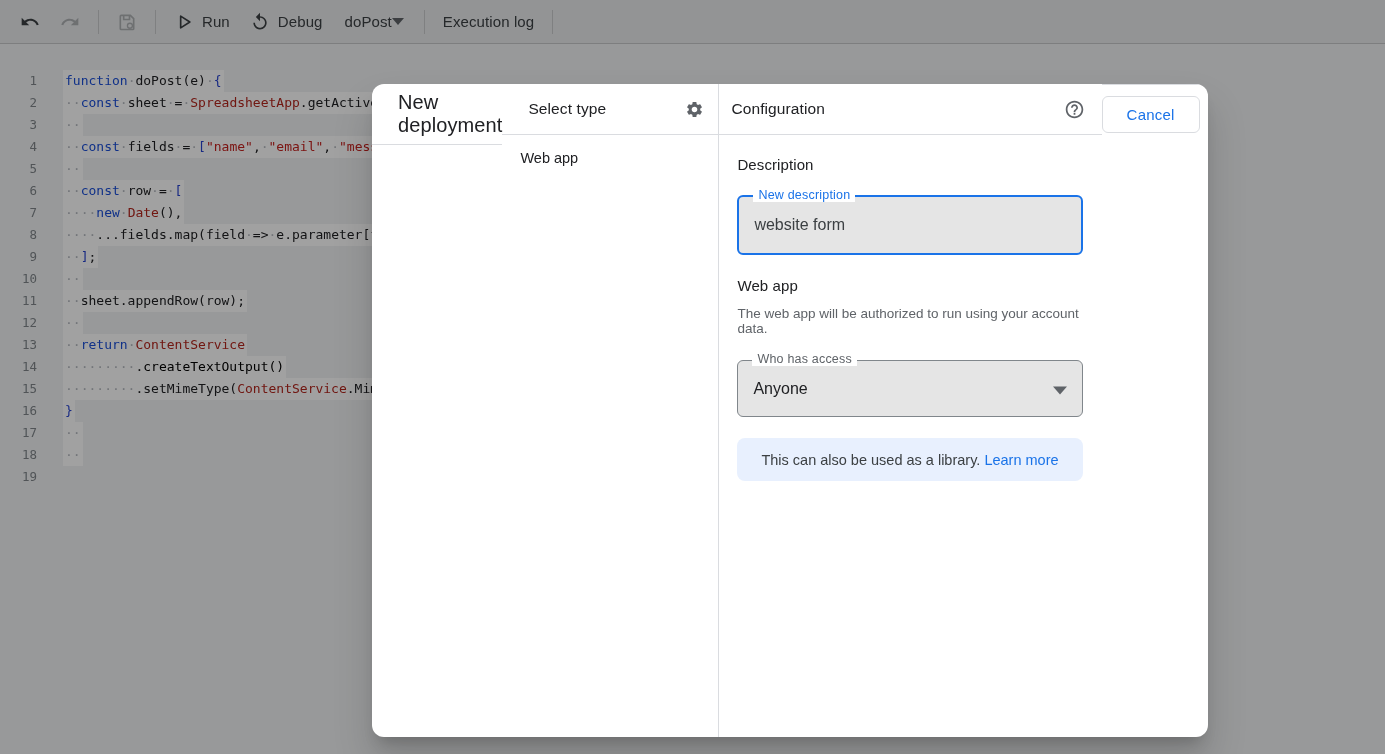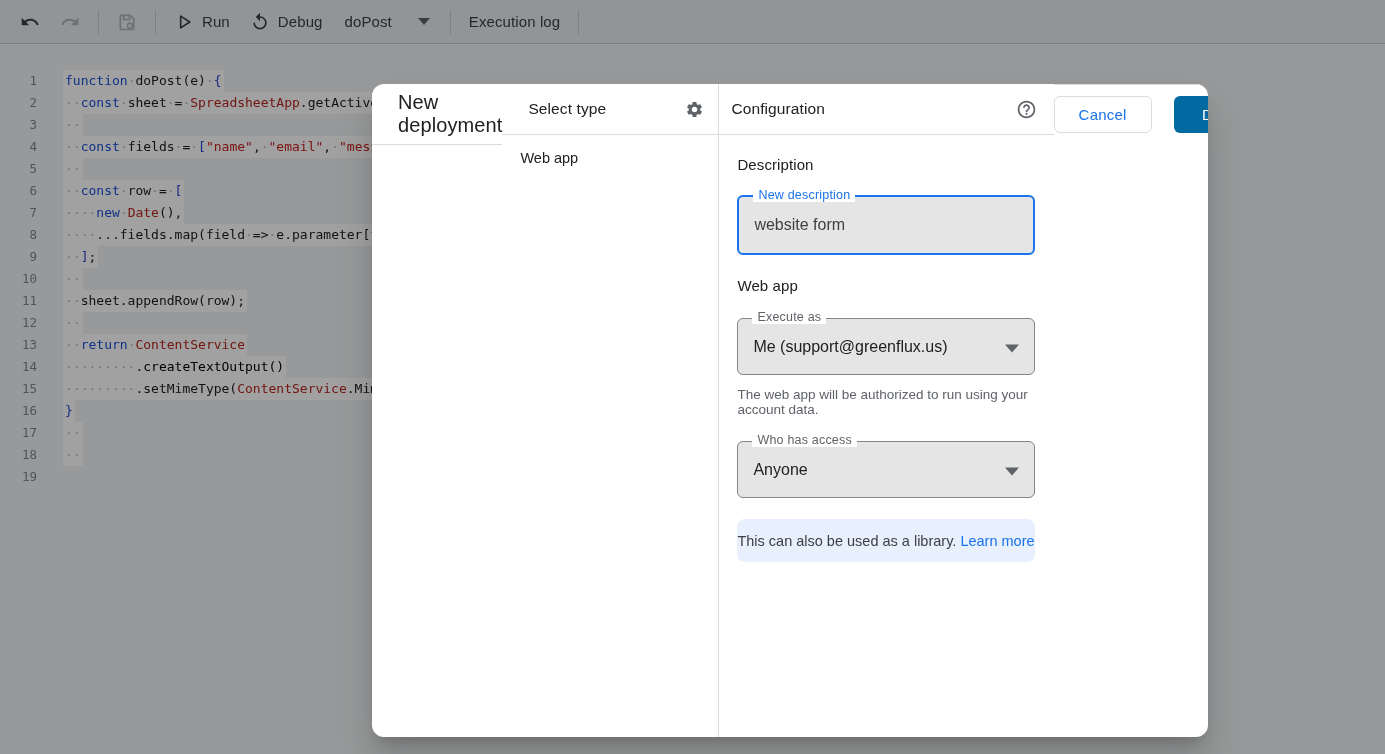--- a/index.html
+++ b/index.html
@@ -12,21 +12,21 @@
     position:absolute; top:0; left:0; right:0; height:44px;
     background:#e9ebed; border-bottom:1px solid #c6c8ca;
     display:flex; align-items:center; padding-left:10px;
   }
   .tb-btn { display:flex; align-items:center; gap:8px; padding:0 10px; height:36px;
             border-radius:4px; color:#3c4043; font-size:15px; cursor:pointer; }
   .tb-icon { width:20px; height:20px; display:block; }
   .tb-icon.disabled { opacity:.42; }
   .tb-divider { width:1px; height:24px; background:#c9cbcd; margin:0 8px; }
   .tb-label { font-size:15px; color:#3c4043; letter-spacing:.1px; }
-  .fn-select { display:flex; align-items:center; gap:26px; padding:0 12px; height:36px; cursor:pointer;justify-content:flex-end; }
+  .fn-select { display:flex; align-items:center; padding:0 12px; height:36px; cursor:pointer;justify-content:flex-end; }
   .caret-down { width:0; height:0; border-left:6px solid transparent; border-right:6px solid transparent;
                 border-top:7px solid #5f6368; }
 
   
   .editor {
     position:absolute; top:44px; left:0; right:0; bottom:0;
     background:#f1f3f4; padding-top:26px;
     font-family:"DejaVu Sans Mono", monospace; font-size:13px;
   }
   .line { display:flex; height:22px; line-height:22px; white-space:pre; }
@@ -87,21 +87,21 @@
   .select-field .float-label { color:#5f6368; }
   .select-field .field-value { position:absolute; left:15px; top:50%; transform:translateY(-50%);
                                font-size:16px; color:#202124; }
   .select-caret { position:absolute; right:15px; top:50%; transform:translateY(-30%);
                   width:0; height:0; border-left:7px solid transparent; border-right:7px solid transparent;
                   border-top:8px solid #5f6368; }
 
   .helper-text { margin-top:12px; font-size:13.5px; color:#5f6368; }
 
   .info-box { margin-top:21px; height:43px; border-radius:8px; background:#e8f0fe;
-              display:flex; align-items:center; padding:0 0; font-size:14.5px; color:#3c4043; }
+              display:flex; align-items:center; padding:0 24px; font-size:14.5px; color:#3c4043; }
   .info-link { color:#1a73e8; text-decoration:none; cursor:pointer; white-space:pre; }
 
   .modal-footer { height:59px; flex:0 0 59px; border-top:1px solid #dadce0;
                   display:flex; align-items:center; justify-content:flex-end; gap:22px; }
   .btn { height:37px; border-radius:6px; font-size:15px; font-weight:500; letter-spacing:.2px;
          display:flex; align-items:center; justify-content:center; cursor:pointer;
          font-family:"Liberation Sans", sans-serif; }
   .btn-cancel { width:98px; background:#fff; border:1px solid #dadce0; color:#1a73e8; }
   .btn-deploy { width:105px; background:#0369a1; border:none; color:#fff; }
 </style>
@@ -208,25 +208,20 @@
         <div class="config-content">
           <div class="section-heading">Description</div>
 
           <div class="outlined-field desc-field">
             <span class="float-label">New description</span>
             <span class="field-value">website form</span>
           </div>
 
           <div class="section-heading webapp-heading">Web app</div>
 
-          <div class="outlined-field select-field">
-            <span class="float-label">Execute as</span>
-            <span class="field-value">Me (support@greenflux.us)</span>
-            <span class="select-caret"></span>
-          </div>
 
           <div class="helper-text">The web app will be authorized to run using your account data.</div>
 
           <div class="outlined-field select-field">
             <span class="float-label">Who has access</span>
             <span class="field-value">Anyone</span>
             <span class="select-caret"></span>
           </div>
 
           <div class="info-box">

